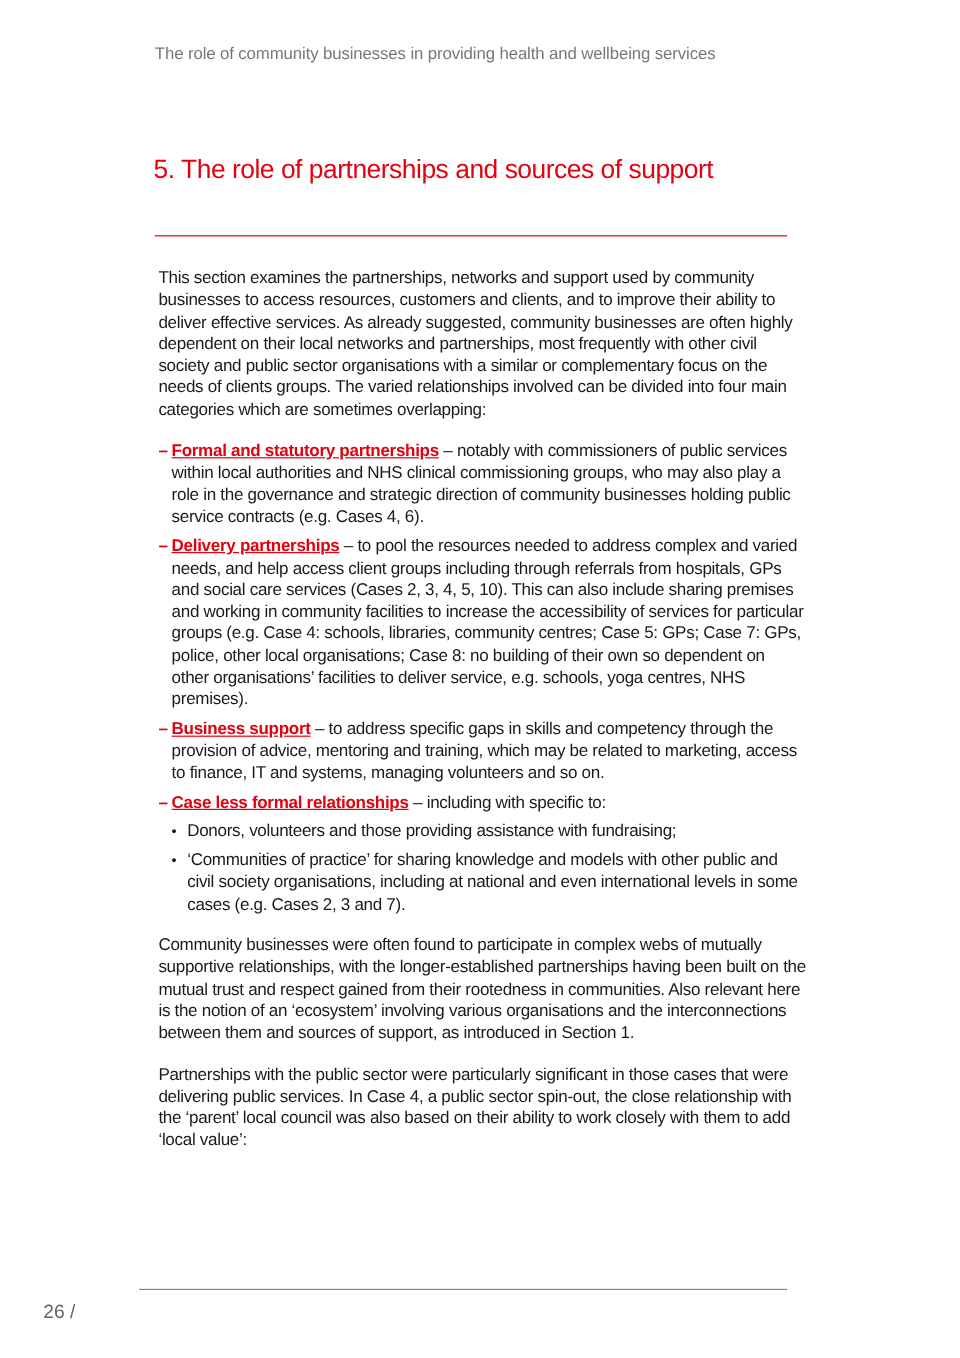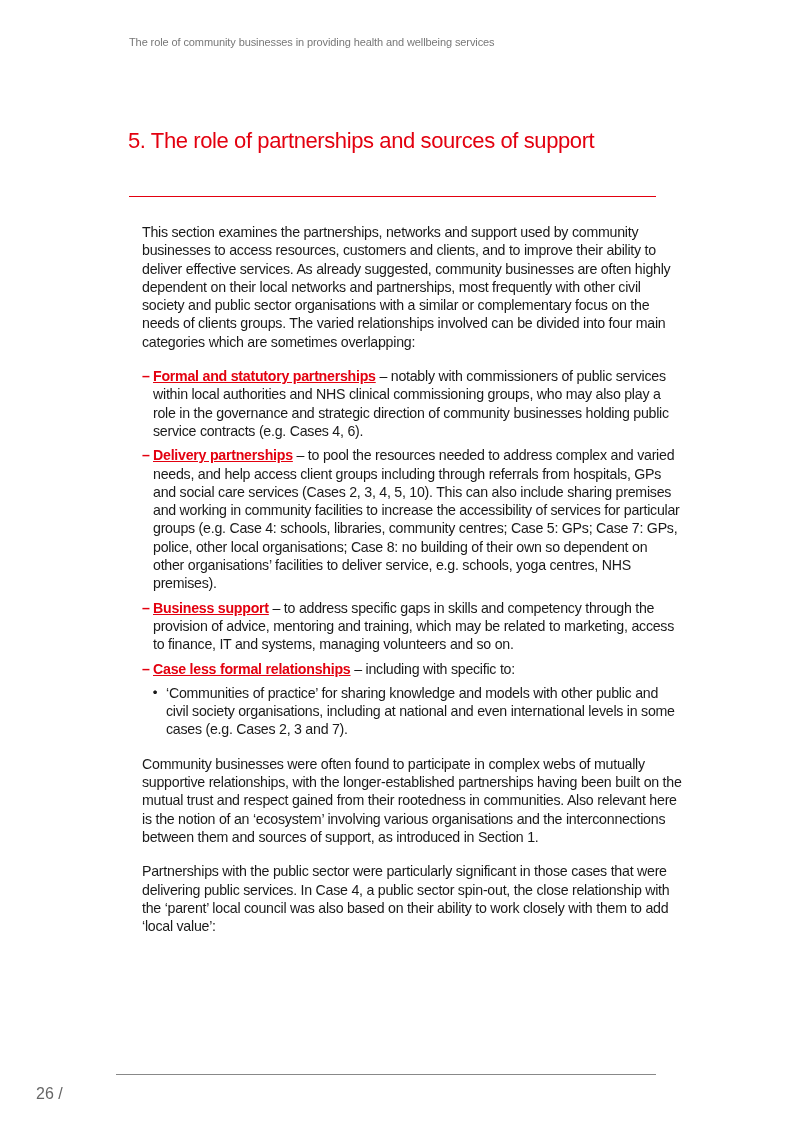--- a/index.html
+++ b/index.html
@@ -1,22 +1,22 @@
 <!DOCTYPE html>
 <html><head>
 <meta charset="utf-8">
 <style>
   html, body { margin: 0; padding: 0; background: #ffffff; }
   body { width: 800px; height: 1132px; position: relative; overflow: hidden;
          font-family: "Liberation Sans", sans-serif; color: #1a1a1a; }
-  .running-header { position: absolute; left: 129px; top: 36px; font-size: 11px; color: #777777; letter-spacing: -0.1px; }
+  .running-header { position: absolute; left: 129px; top: 36px; font-size: 14px; color: #777777; letter-spacing: -0.1px; }
   .title { position: absolute; left: 128px; top: 124px; width: 540px; margin: 0;
            font-size: 22px; line-height: 33px; font-weight: normal; color: #e3000f; letter-spacing: -0.4px; }
   .title-rule { position: absolute; left: 129px; top: 196px; width: 527px; height: 0; border-top: 1.2px solid #e3000f; }
-  .content { position: absolute; left: 142px; top: 223px; width: 540px; font-size: 14.2px; line-height: 18.3px; letter-spacing: -0.25px; }
+  .content { position: absolute; left: 132px; top: 223px; width: 540px; font-size: 14.2px; line-height: 18.3px; letter-spacing: -0.25px; }
   p { margin: 0 0 16px 0; }
   ul.dash { list-style: none; margin: 0 0 16px 0; padding: 0; }
   ul.dash > li { position: relative; padding-left: 11px; margin-bottom: 6px; }
   ul.dash > li .dash-mark { position: absolute; left: 0; top: 0; color: #e3000f; font-weight: bold; }
   .lead { color: #e3000f; font-weight: bold; text-decoration: underline; }
   ul.bullets { list-style: none; margin: 6px 0 0 0; padding: 0; }
   ul.bullets li { position: relative; padding-left: 13px; margin-bottom: 6px; }
   ul.bullets li .bullet-mark { position: absolute; left: 0; top: 0; font-size: 12px; }
   .footer-rule { position: absolute; left: 116px; top: 1074px; width: 540px; border-top: 1px solid #888888; }
   .page-num { position: absolute; left: 36px; top: 1085px; font-size: 16px; color: #666666; }
@@ -40,21 +40,21 @@
     <li>
       <span class="dash-mark">–</span><span class="lead">Delivery partnerships</span><span> – to pool the resources needed to address complex and varied needs, and help access client groups including through referrals from hospitals, GPs and social care services (Cases 2, 3, 4, 5, 10). This can also include sharing premises and working in community facilities to increase the accessibility of services for particular groups (e.g. Case 4: schools, libraries, community centres; Case 5: GPs; Case 7: GPs, police, other local organisations; Case 8: no building of their own so dependent on other organisations’ facilities to deliver service, e.g. schools, yoga centres, NHS premises).</span>
     </li>
     <li>
       <span class="dash-mark">–</span><span class="lead">Business support</span><span> – to address specific gaps in skills and competency through the provision of advice, mentoring and training, which may be related to marketing, access to finance, IT and systems, managing volunteers and so on.</span>
     </li>
     <li>
       <span class="dash-mark">–</span><span class="lead">Case less formal relationships</span><span> – including with specific to:</span>
       <ul class="bullets">
         <li>
-          <span class="bullet-mark">•</span>
+          <span class="bullet-mark">•</span><span>Donors, volunteers and those providing assistance with fundraising;</span>
         </li>
         <li>
           <span class="bullet-mark">•</span><span>‘Communities of practice’ for sharing knowledge and models with other public and civil society organisations, including at national and even international levels in some cases (e.g. Cases 2, 3 and 7).</span>
         </li>
       </ul>
     </li>
   </ul>
 
   <p>Community businesses were often found to participate in complex webs of mutually supportive relationships, with the longer-established partnerships having been built on the mutual trust and respect gained from their rootedness in communities. Also relevant here is the notion of an ‘ecosystem’ involving various organisations and the interconnections between them and sources of support, as introduced in Section 1.</p>
   <p>Partnerships with the public sector were particularly significant in those cases that were delivering public services. In Case 4, a public sector spin-out, the close relationship with the ‘parent’ local council was also based on their ability to work closely with them to add ‘local value’:</p>

